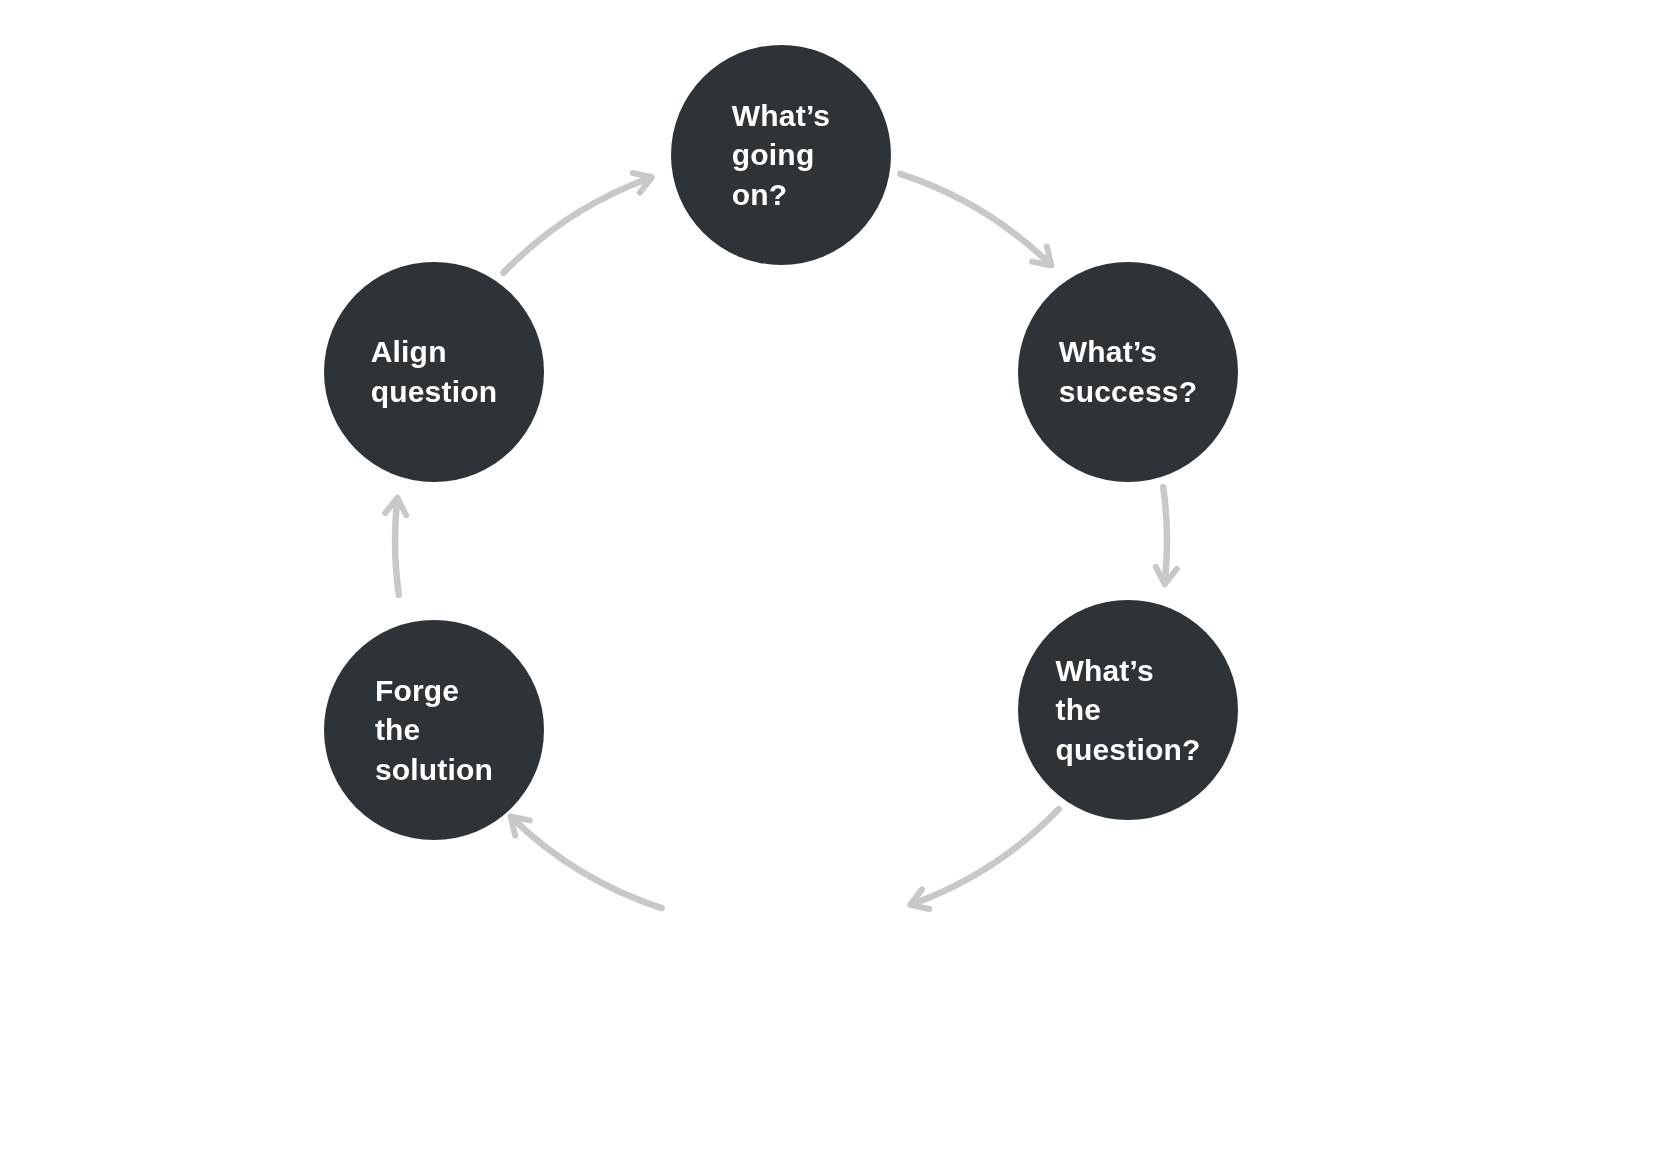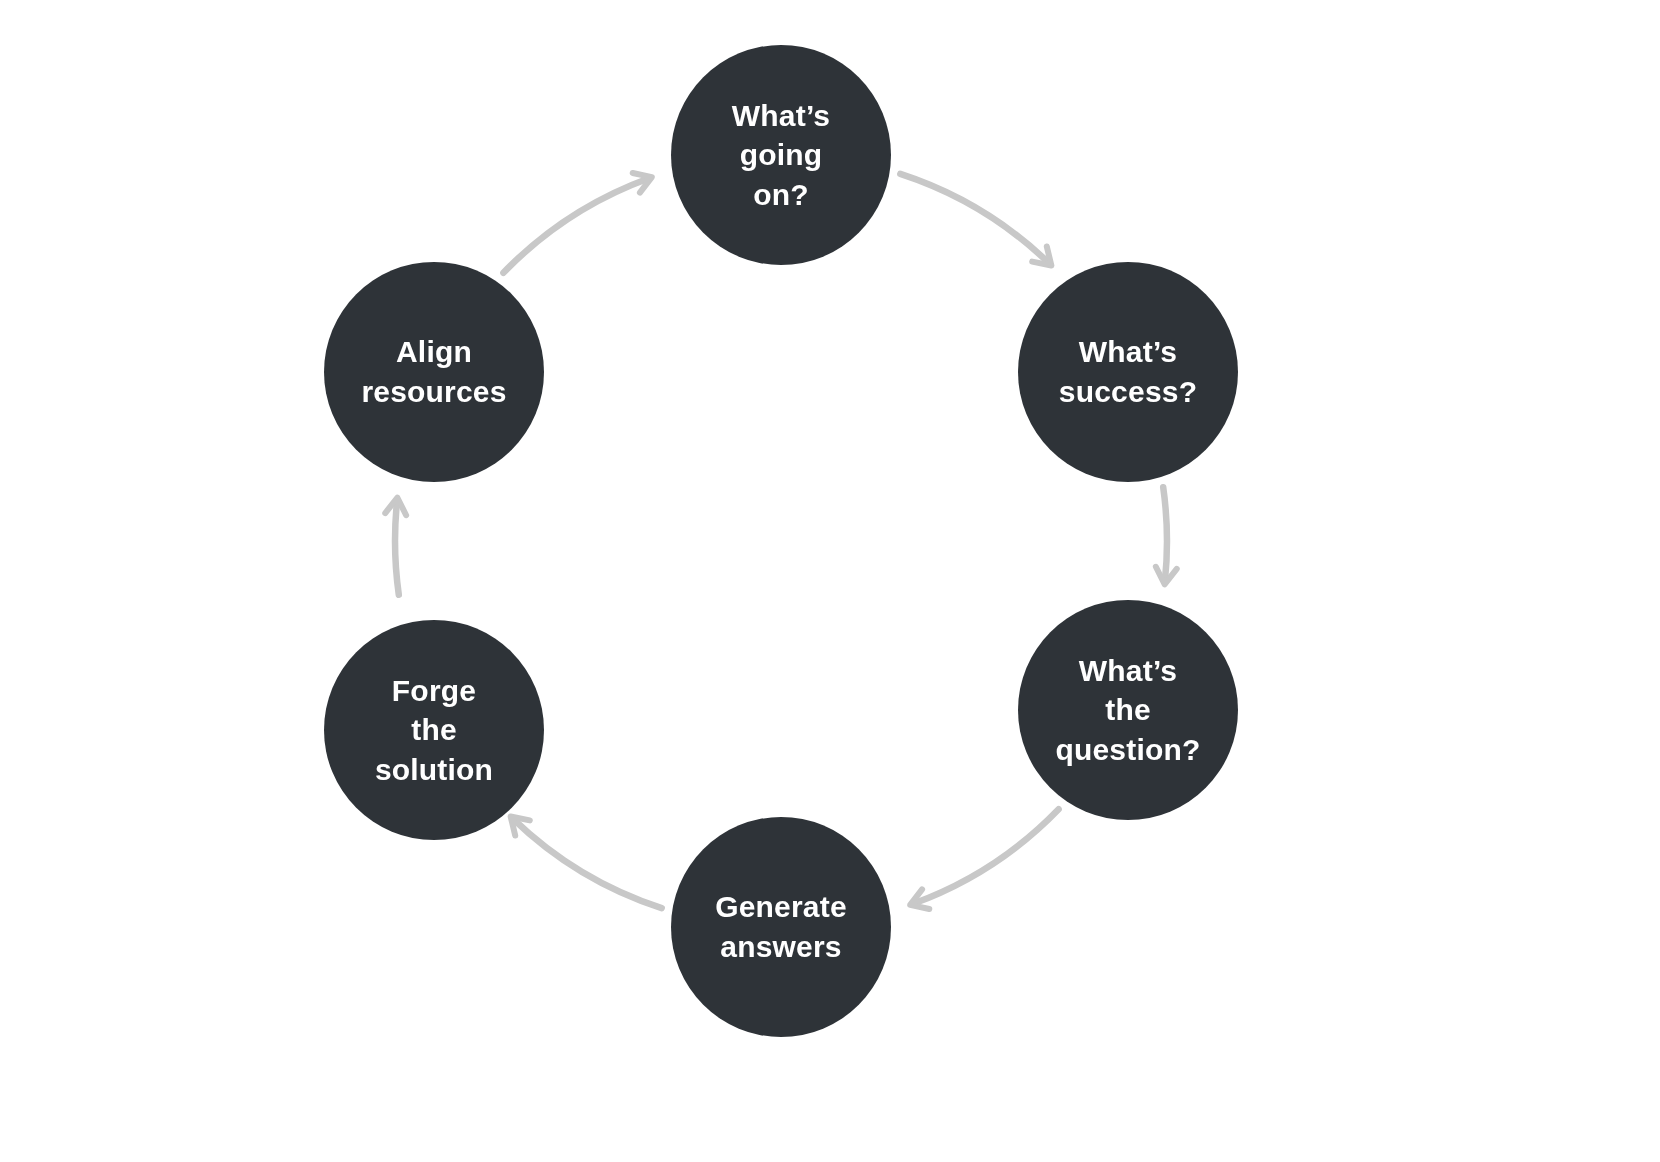--- a/index.html
+++ b/index.html
@@ -19,21 +19,21 @@
   }
   .node {
     position: absolute;
     width: 220px;
     height: 220px;
     border-radius: 50%;
     background: #2e3338;
     display: flex;
     align-items: center;
     justify-content: center;
-    text-align: center;
+    text-align: left;
   }
   .node-label {
     color: #ffffff;
     font-weight: 700;
     font-size: 30px;
     line-height: 1.32;
     white-space: pre-line;
     letter-spacing: 0.2px;
   }
   
@@ -75,29 +75,25 @@
     <span class="node-label">What’s
 success?</span>
   </div>
 
   <div class="node pos-bottom-right">
     <span class="node-label">What’s
 the
 question?</span>
   </div>
 
-  <div class="node pos-bottom">
-    <span class="node-label">Generate
-answers</span>
-  </div>
 
   <div class="node pos-bottom-left">
     <span class="node-label">Forge
 the
 solution</span>
   </div>
 
   <div class="node pos-top-left">
     <span class="node-label">Align
-resources</span>
+question</span>
   </div>
 
 </div>
 
 </body></html>

